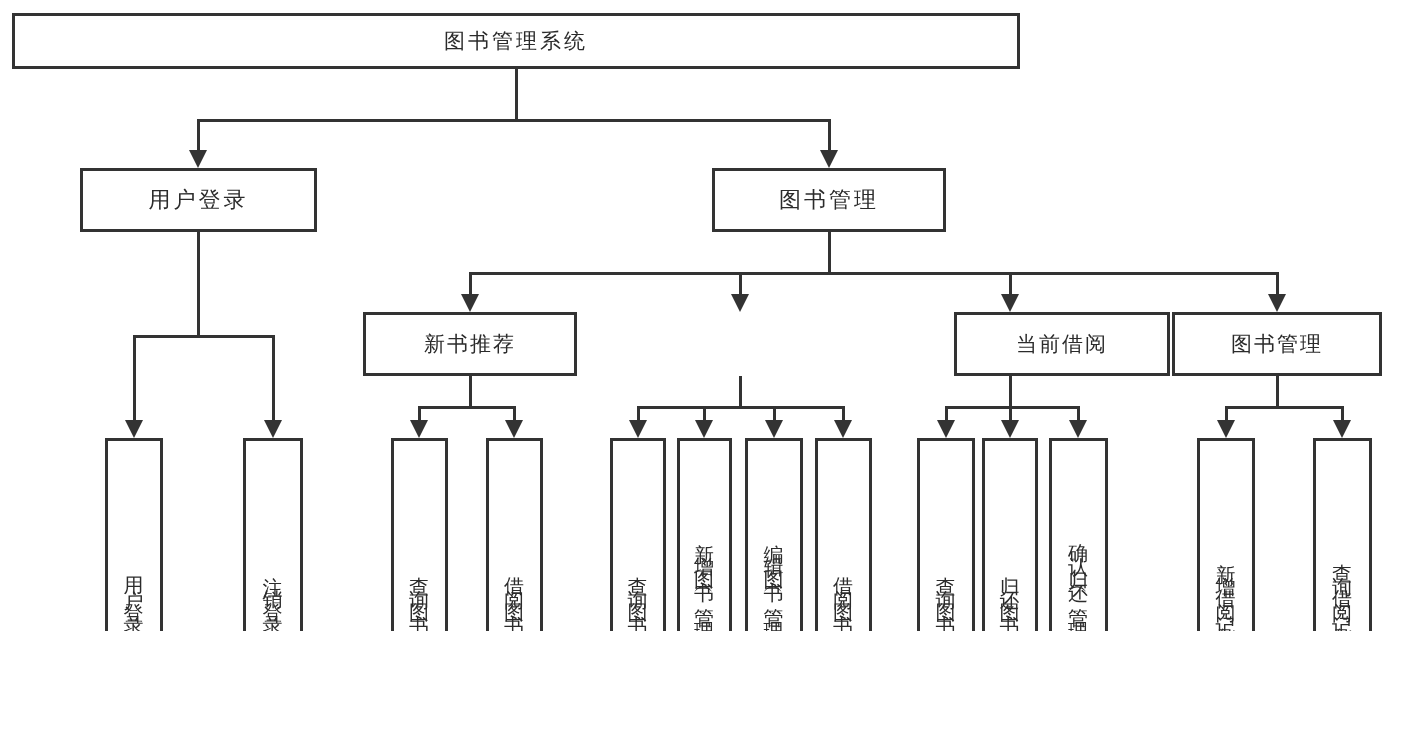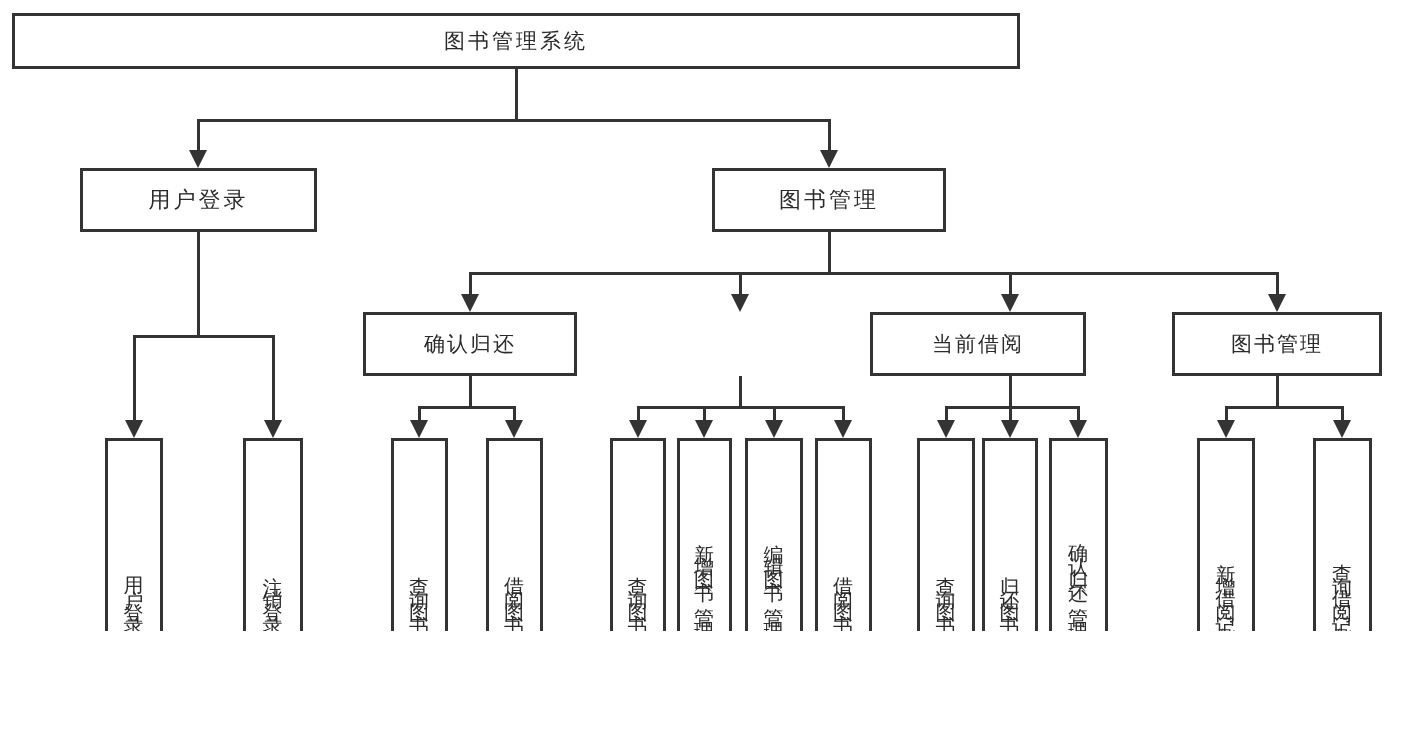--- a/index.html
+++ b/index.html
@@ -62,23 +62,23 @@
   </div>
 
   <div class="box h2" style="left:80px; top:168px; width:237px; height:64px;">
     <span>用户登录</span>
   </div>
   <div class="box h2" style="left:712px; top:168px; width:234px; height:64px;text-align:center;">
     <span>图书管理</span>
   </div>
 
   <div class="box h3" style="left:363px; top:312px; width:214px; height:64px;">
-    <span>确认归还</span>
+    <span>新书推荐</span>
   </div>
-  <div class="box h3" style="left:870px; top:312px; width:216px; height:64px;">
+  <div class="box h3" style="left:954px; top:312px; width:216px; height:64px;">
     <span>当前借阅</span>
   </div>
   <div class="box h3" style="left:1172px; top:312px; width:210px; height:64px;">
     <span>图书管理</span>
   </div>
 
   <div class="box leaf" style="left:105px; top:438px; width:58px; height:297px;">
     <span>用户登录</span>
   </div>
   <div class="box leaf" style="left:243px; top:438px; width:60px; height:297px;">

